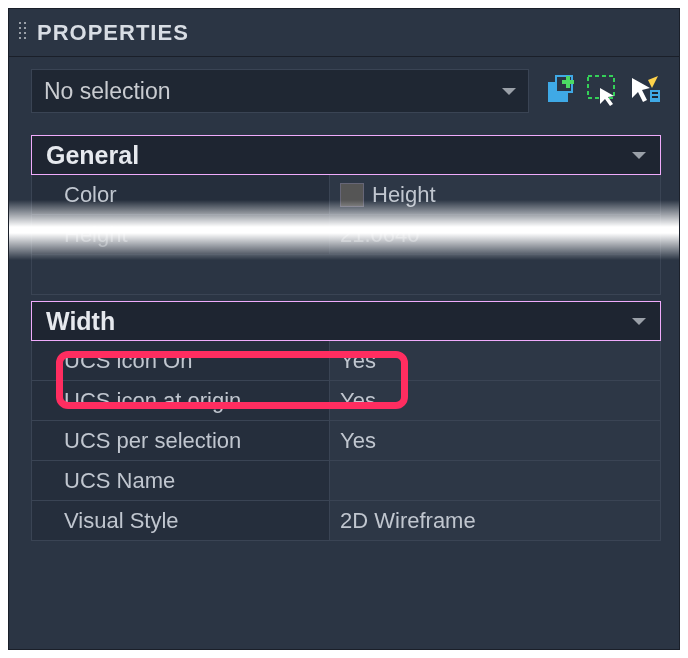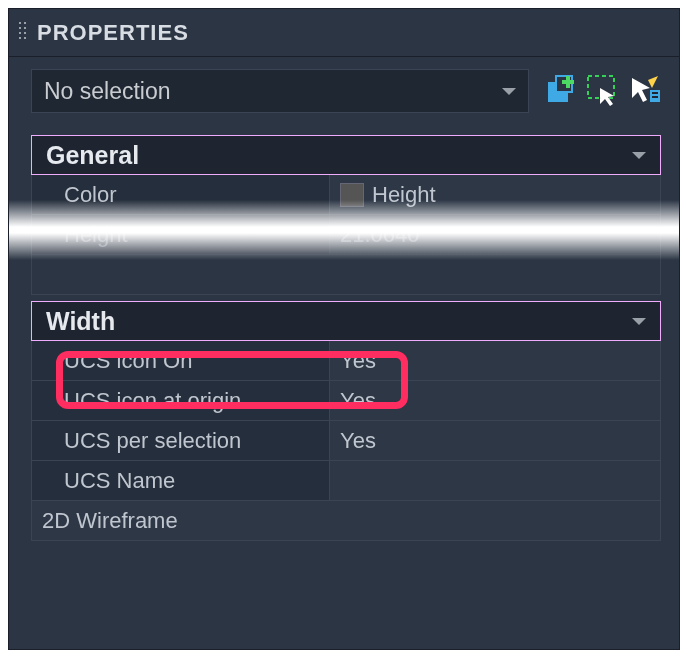--- a/index.html
+++ b/index.html
@@ -252,20 +252,21 @@
             <span>Yes</span>
           </div>
         </div>
         <div class="row">
           <div class="label">UCS Name</div>
           <div class="value">
             <span></span>
           </div>
         </div>
         <div class="row">
+          <div class="label">Visual Style</div>
           <div class="value">
             <span>2D Wireframe</span>
           </div>
         </div>
       </div>
     </div>
 
   </div>
 
 </div>

